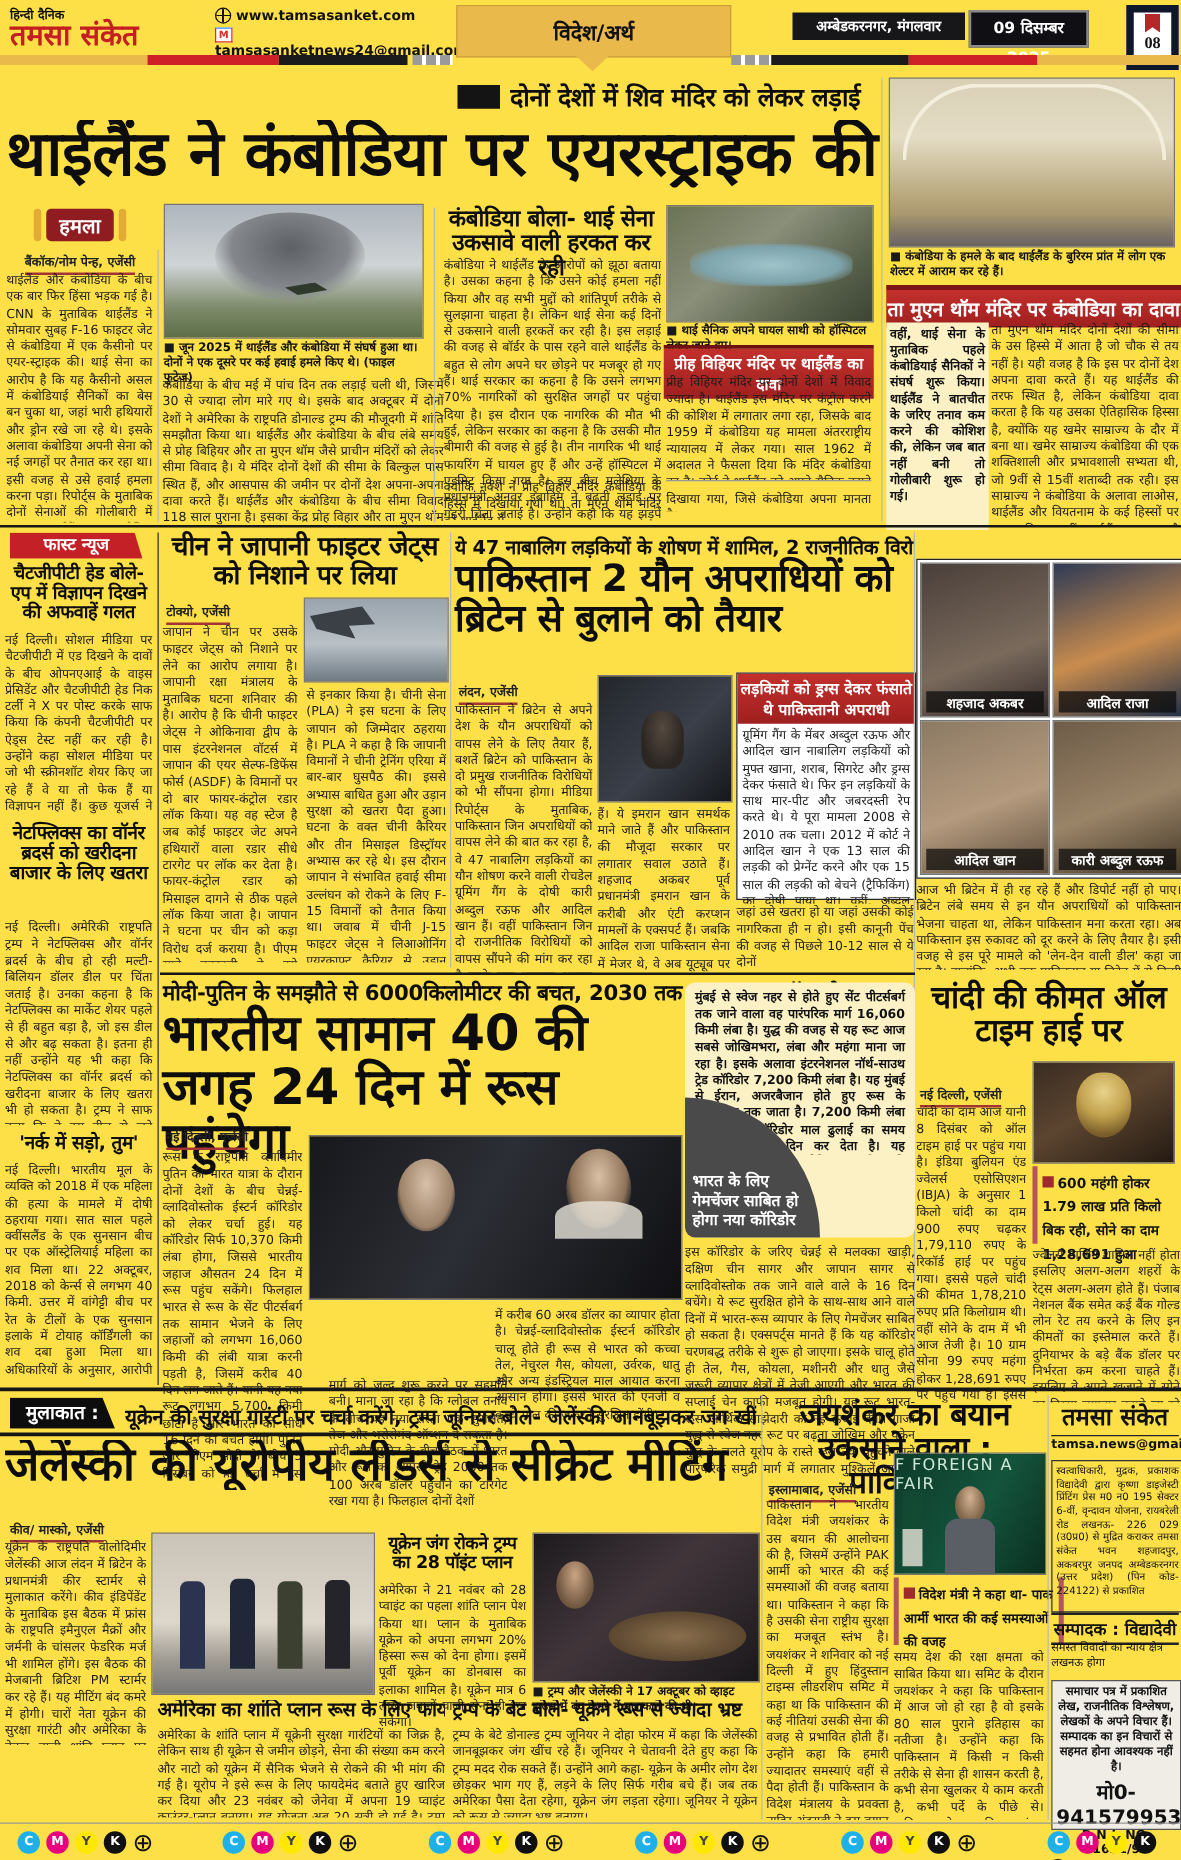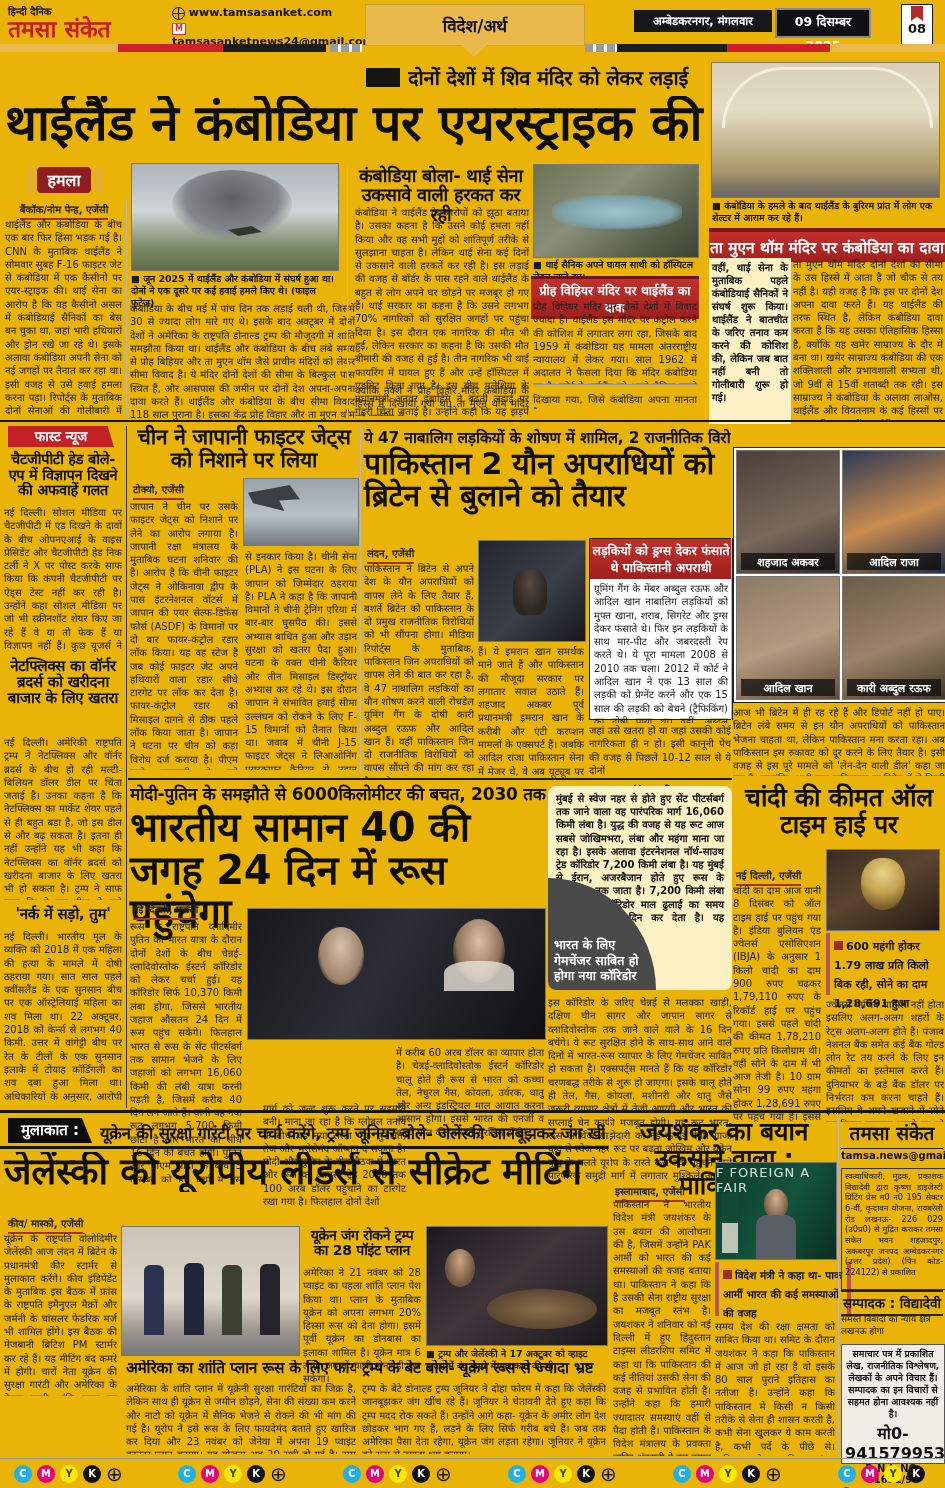--- a/index.html
+++ b/index.html
@@ -1,16 +1,16 @@
 <!DOCTYPE html>
 <html><head>
 <meta charset="utf-8">
 <style>
   html,body{margin:0;padding:0;background:#d9d9d9;font-family:"DejaVu Sans","Liberation Sans",sans-serif;}
-  .page{position:relative;width:945px;height:1488px;margin:0 auto;background:#eab308;overflow:hidden;color:#111;}
+  .page{position:relative;width:945px;height:1488px;margin:0 auto;background:#fde047;overflow:hidden;color:#111;}
   .abs{position:absolute;}
   .ctr{text-align:center;}
   .nowrap{white-space:nowrap;overflow:hidden;}
   .body-txt{font-size:10px;line-height:1.33;color:#1b1b1b;text-align:justify;overflow:hidden;}
   .headline{font-weight:bold;color:#0d0d0d;letter-spacing:-0.3px;line-height:1.08;}
   .kicker{font-weight:bold;color:#0d0d0d;letter-spacing:-0.2px;}
   .byline{font-size:10px;font-weight:bold;color:#222;display:inline-block;border-bottom:2.5px solid #a23434;padding-bottom:2px;}
   .photo{position:absolute;overflow:hidden;border:1px solid #777;}
   .cap{font-size:9.4px;font-weight:bold;line-height:1.25;color:#111;}
   .cap-sq::before{content:"■ ";color:#1a1a1a;}
@@ -50,21 +50,21 @@
   <div class="abs" style="left:365px;top:4px;width:218px;height:40px;background:#eab94c;border:1px solid #caa03a;">
     <div class="ctr" style="font-size:17px;font-weight:bold;margin-top:9px;">विदेश/अर्थ</div>
   </div>
   <div class="abs" style="left:460px;top:44px;width:0;height:0;border-left:14px solid transparent;border-right:14px solid transparent;border-top:13px solid #eab94c;"></div>
   <div class="abs" style="left:634px;top:10px;width:138px;height:22px;background:#17171a;color:#fff;">
     <div class="ctr" style="font-size:11.5px;font-weight:bold;line-height:22px;">अम्बेडकरनगर, मंगलवार</div>
   </div>
   <div class="abs" style="left:775px;top:8px;width:92px;height:26px;background:#101014;color:#fff;border:2px solid #8a8a8a;">
     <div class="ctr" style="font-size:12.5px;font-weight:bold;line-height:24px;">09 दिसम्बर 2025</div>
   </div>
-  <div class="abs" style="left:901px;top:4px;width:30px;height:40px;background:#fff;border:1px solid #0f172a;">
+  <div class="abs" style="left:901px;top:4px;width:30px;height:40px;background:#fff;border:6px solid #0f172a;font-family:Liberation Serif, serif;">
     <div style="width:12px;height:15px;background:#b3292a;margin:1px auto 0;clip-path:polygon(0 0,100% 0,100% 100%,50% 72%,0 100%);"></div>
     <div class="ctr" style="font-size:13px;font-weight:bold;">08</div>
   </div>
 
   <div class="abs" style="left:0;top:44px;width:118px;height:8px;background:#eab94c;"></div>
   <div class="abs" style="left:118px;top:44px;width:105px;height:8px;background:#ce2127;"></div>
   <div class="abs" style="left:223px;top:44px;width:103px;height:8px;background:#1b1b1b;"></div>
   <div class="abs" style="left:330px;top:44px;width:32px;height:8px;background:repeating-linear-gradient(90deg,#9a9a9a 0 8px,#fff 8px 11px);"></div>
   <div class="abs" style="left:585px;top:44px;width:32px;height:8px;background:repeating-linear-gradient(90deg,#9a9a9a 0 8px,#fff 8px 11px);"></div>
   <div class="abs" style="left:617px;top:44px;width:110px;height:8px;background:#1b1b1b;"></div>

